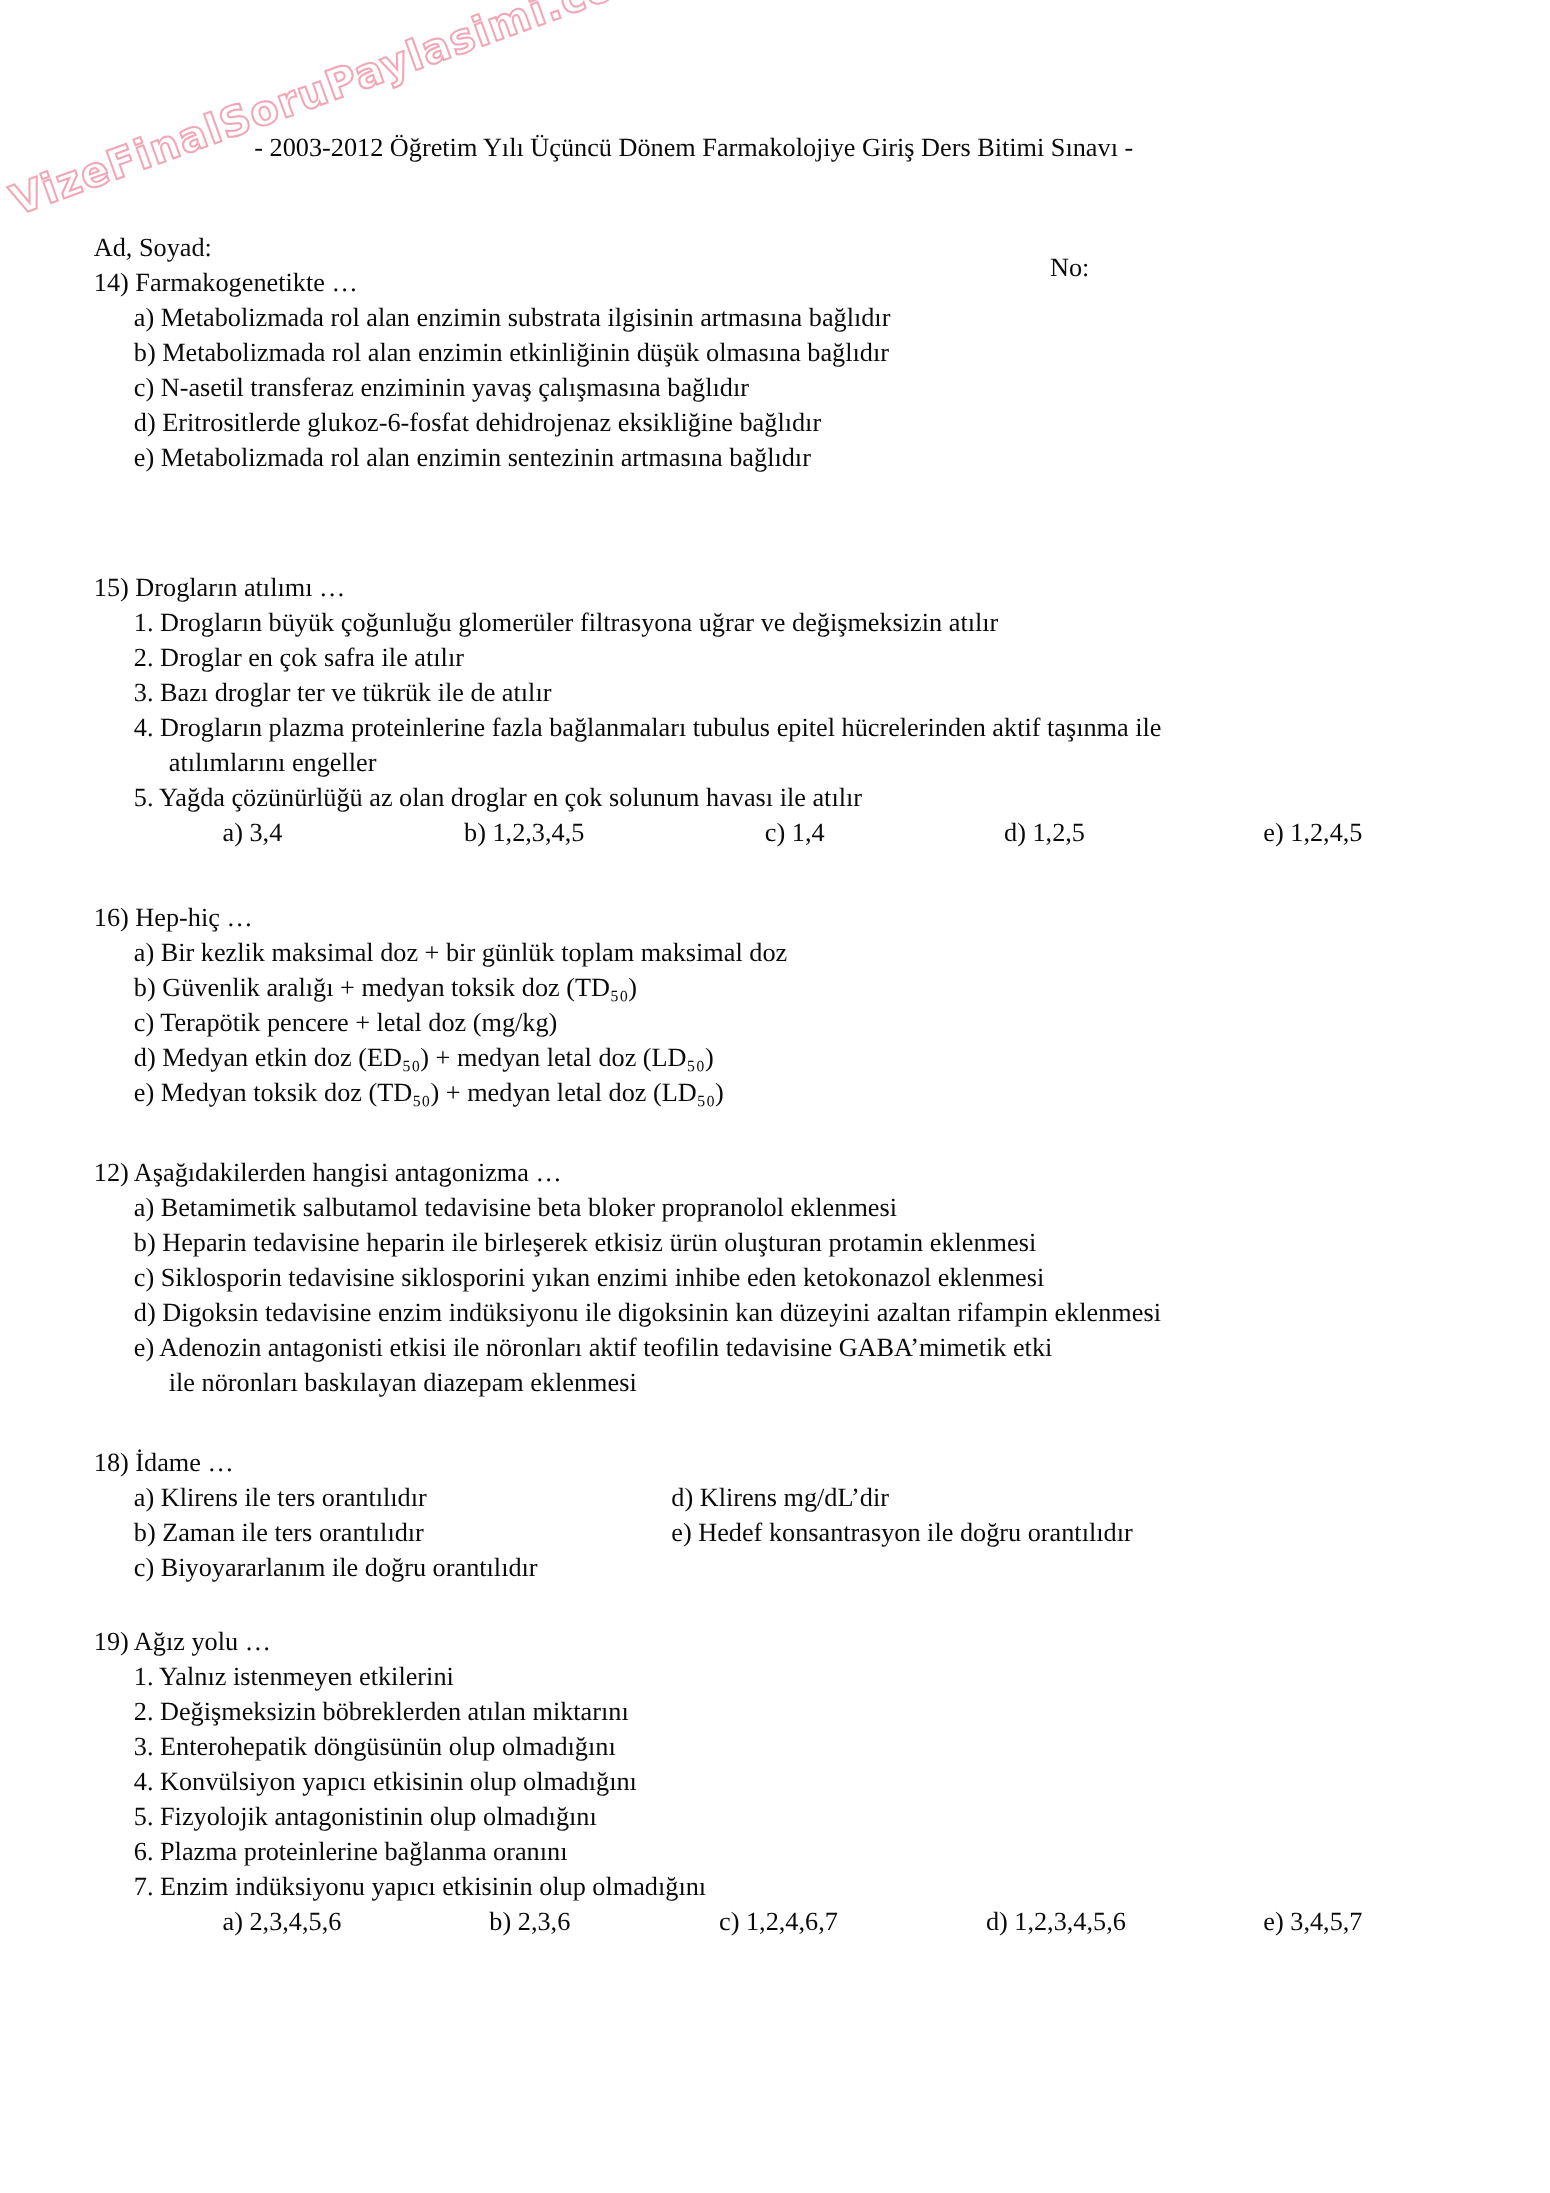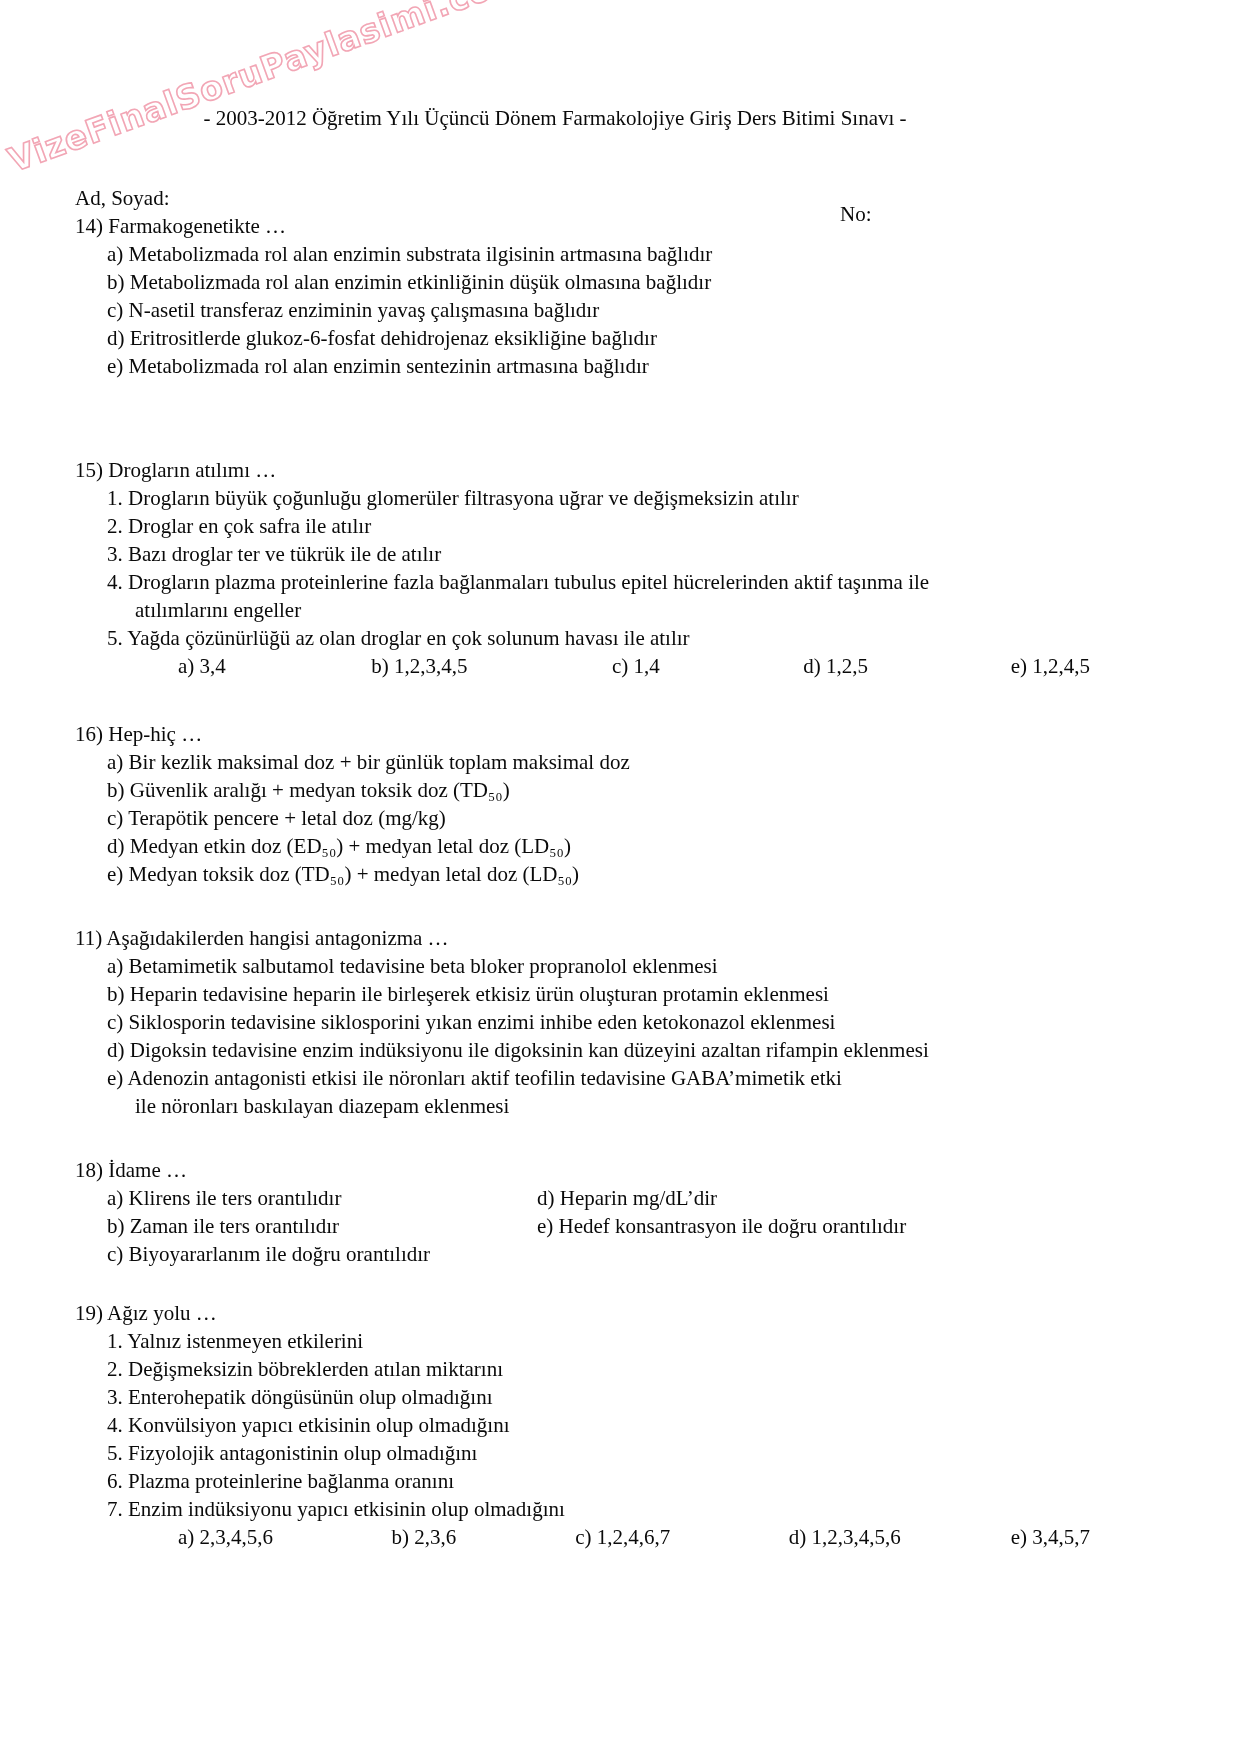--- a/index.html
+++ b/index.html
@@ -112,34 +112,34 @@
     <div class="question q16">
       <div class="stem">16) Hep-hiç …</div>
       <div class="opt">a) Bir kezlik maksimal doz + bir günlük toplam maksimal doz</div>
       <div class="opt">b) Güvenlik aralığı + medyan toksik doz (TD₅₀)</div>
       <div class="opt">c) Terapötik pencere + letal doz (mg/kg)</div>
       <div class="opt">d) Medyan etkin doz (ED₅₀) + medyan letal doz (LD₅₀)</div>
       <div class="opt">e) Medyan toksik doz (TD₅₀) + medyan letal doz (LD₅₀)</div>
     </div>
 
     <div class="question q17">
-      <div class="stem">11) Aşağıdakilerden hangisi antagonizma …</div>
+      <div class="stem">12) Aşağıdakilerden hangisi antagonizma …</div>
       <div class="opt">a) Betamimetik salbutamol tedavisine beta bloker propranolol eklenmesi</div>
       <div class="opt">b) Heparin tedavisine heparin ile birleşerek etkisiz ürün oluşturan protamin eklenmesi</div>
       <div class="opt">c) Siklosporin tedavisine siklosporini yıkan enzimi inhibe eden ketokonazol eklenmesi</div>
       <div class="opt">d) Digoksin tedavisine enzim indüksiyonu ile digoksinin kan düzeyini azaltan rifampin eklenmesi</div>
       <div class="opt">e) Adenozin antagonisti etkisi ile nöronları aktif teofilin tedavisine GABA’mimetik etki</div>
       <div class="cont">ile nöronları baskılayan diazepam eklenmesi</div>
     </div>
 
     <div class="question q18">
       <div class="stem">18) İdame …</div>
       <div class="q18-row">
         <span>a) Klirens ile ters orantılıdır</span>
-        <span class="q18-right">d) Heparin mg/dL’dir</span>
+        <span class="q18-right">d) Klirens mg/dL’dir</span>
       </div>
       <div class="q18-row">
         <span>b) Zaman ile ters orantılıdır</span>
         <span class="q18-right">e) Hedef konsantrasyon ile doğru orantılıdır</span>
       </div>
       <div class="q18-row">
         <span>c) Biyoyararlanım ile doğru orantılıdır</span>
       </div>
     </div>
 

